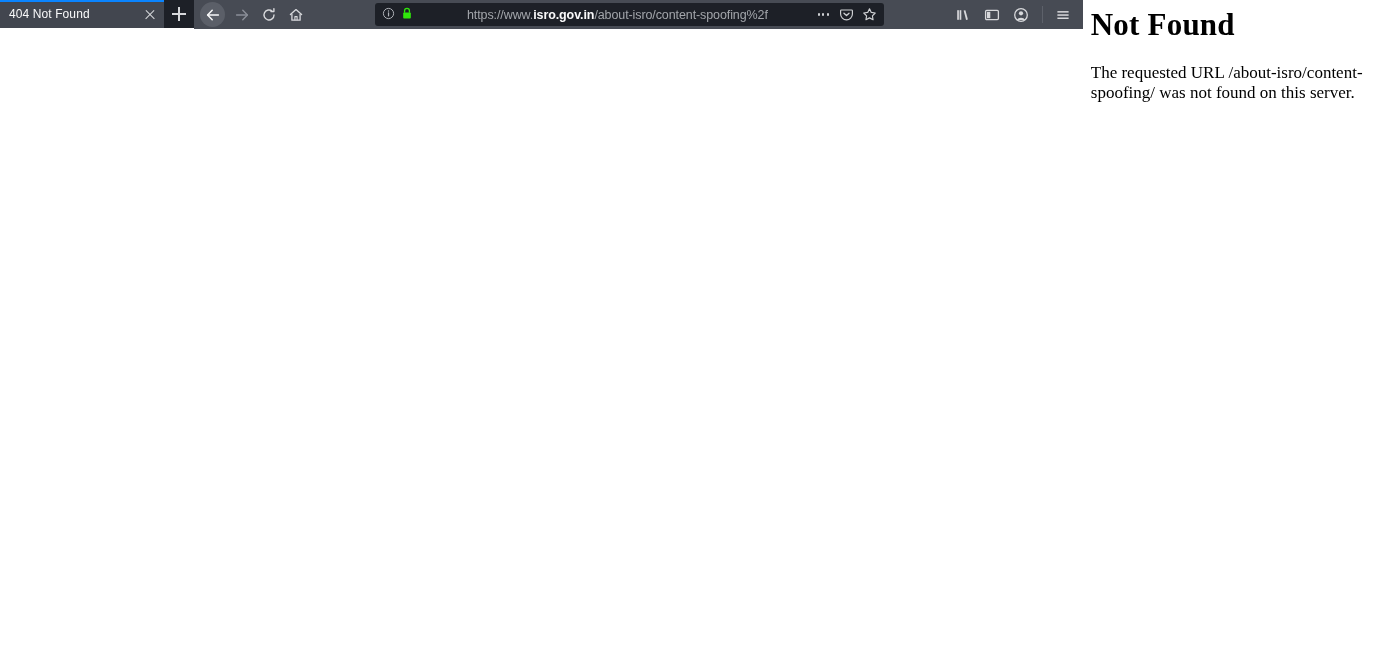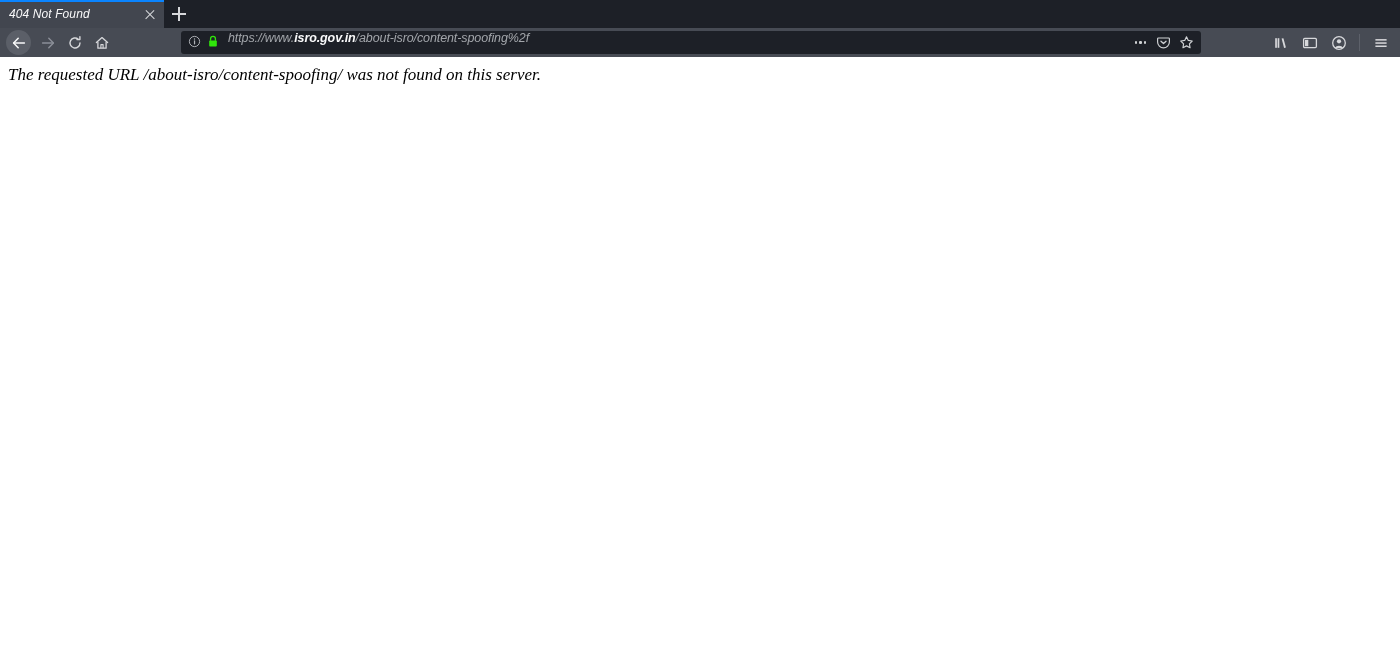--- a/index.html
+++ b/index.html
@@ -12,23 +12,22 @@
     overflow: hidden;
     background: #ffffff;
     font-family: "Liberation Sans", sans-serif;
   }
 
   
   .browser {
     width: 1400px;
     height: 668px;
     display: flex;
-    flex-direction: column;
-    position: relative;
-    font-style: italic;
+    flex-direction: row;
+    position: relative;
   }
 
   
   .tabstrip {
     height: 28px;
     background: #1d2027;
     display: flex;
     align-items: flex-end;
     position: relative;
     flex: 0 0 auto;
@@ -128,24 +127,26 @@
   .navbtn svg { display: block; }
 
   
   .urlbar {
     flex: 1 1 auto;
     height: 23px;
     background: #1d2027;
     border-radius: 3px;
     margin: 0 6px 0 66px;
     display: flex;
+    align-items: center;
     padding: 0 4px 0 7px;
     box-sizing: border-box;
     max-width: 1033px;
     min-width: 0;
+    gap: 45px;
   }
   .url-ident {
     display: flex;
     align-items: center;
     flex: 0 0 auto;
     gap: 6px;
     margin-right: 9px;
   }
   .url-text {
     flex: 1 1 auto;
@@ -352,17 +353,18 @@
             <rect x="2.4" y="10.5" width="11.2" height="1.5" fill="#d7d8db"></rect>
           </svg>
         </span>
       </div>
     </div>
 
   </div>
 
   <div class="page">
     <div class="page-inner">
+      <h1 class="err-title">Not Found</h1>
       <p class="err-msg">The requested URL /about-isro/content-spoofing/ was not found on this server.</p>
     </div>
   </div>
 
 </div>
 
 </body></html>

